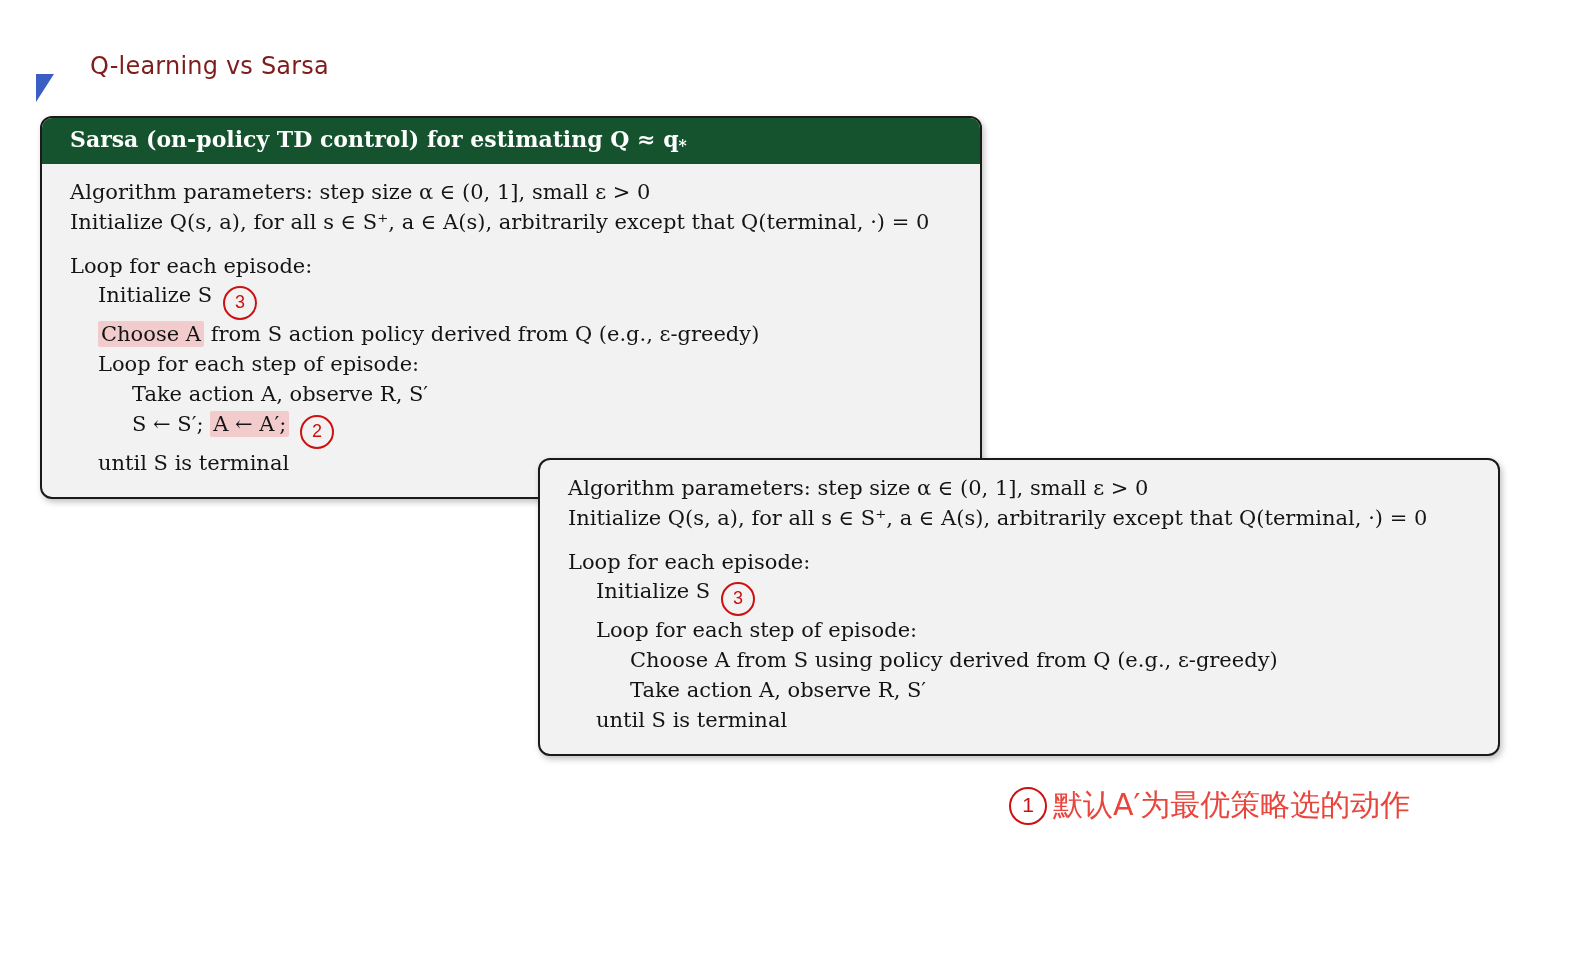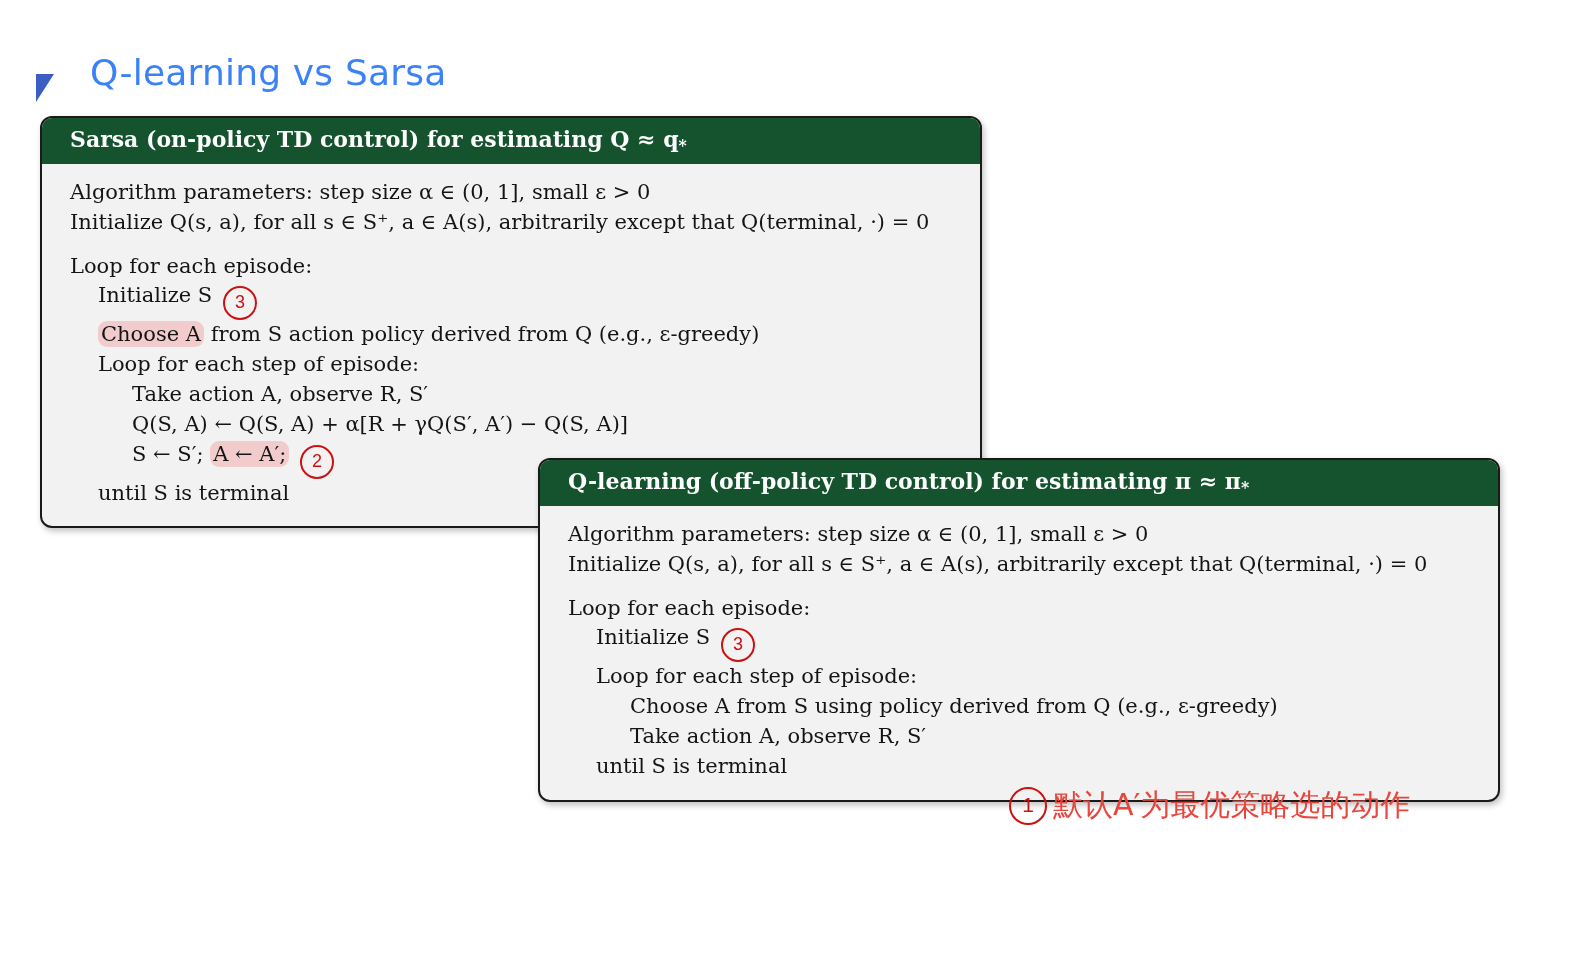--- a/index.html
+++ b/index.html
@@ -26,22 +26,22 @@
     top: 72px;
     width: 22px;
     height: 32px;
     overflow: hidden;
   }
   .title-marker svg { display: block; }
   .slide-title {
     position: absolute;
     left: 90px;
     top: 52px;
-    font-size: 36px;
-    color: #3b82f6;
+    font-size: 24px;
+    color: #7f1d1d;
     font-family: "DejaVu Sans", sans-serif;
     font-weight: 400;
     letter-spacing: 0.2px;
     white-space: nowrap;
   }
 
   
   .algo-box {
     position: absolute;
     background: #f2f2f2;
@@ -68,21 +68,21 @@
     line-height: 1.42;
   }
   .ln { white-space: nowrap; position: relative; }
   .gap { height: 14px; }
   .i1 { padding-left: 28px; }
   .i2 { padding-left: 62px; }
   .i3 { padding-left: 28px; }
   .hl {
     background: #f2cccc;
     padding: 1px 3px;
-    border-radius: 9px;
+    border-radius: 2px;
   }
   .sub { font-size: 0.72em; vertical-align: -0.25em; }
 
   
   .circ {
     display: inline-block;
     width: 30px;
     height: 30px;
     line-height: 28px;
     text-align: center;
@@ -155,40 +155,34 @@
         <span>Initialize S</span>
         <span class="circ">3</span>
       </div>
       <div class="ln i1">
         <span class="hl">Choose A</span>
         <span>from S action policy derived from Q (e.g., ε-greedy)</span>
       </div>
       <div class="ln i1">Loop for each step of episode:</div>
       <div class="ln i2">Take action A, observe R, S′</div>
       <div class="ln i2">
-        <span>Q(S, A) ← Q(S, A) + α[R + γQ(S′, A′) − Q(S, A)]</span>
-      </div>
-      <div class="ln i2">
         <span>S ← S′;</span>
         <span class="hl">A ← A′;</span>
         <span class="circ">2</span>
       </div>
       <div class="ln i3">until S is terminal</div>
     </div>
 
     <div class="annot-1">
       <span class="circ circ-big">1</span>
       <span class="note">A′为下一个state的实际action</span>
     </div>
   </div>
 
   <div class="algo-box box-q">
-    <div class="algo-header">
-      <span>Q-learning (off-policy TD control) for estimating π ≈ π</span><span class="sub">*</span>
-    </div>
     <div class="algo-body">
       <div class="ln">Algorithm parameters: step size α ∈ (0, 1], small ε &gt; 0</div>
       <div class="ln">Initialize Q(s, a), for all s ∈ S⁺, a ∈ A(s), arbitrarily except that Q(terminal, ·) = 0</div>
       <div class="gap"></div>
       <div class="ln">Loop for each episode:</div>
       <div class="ln i1">
         <span>Initialize S</span>
         <span class="circ">3</span>
       </div>
       <div class="ln i1">Loop for each step of episode:</div>

